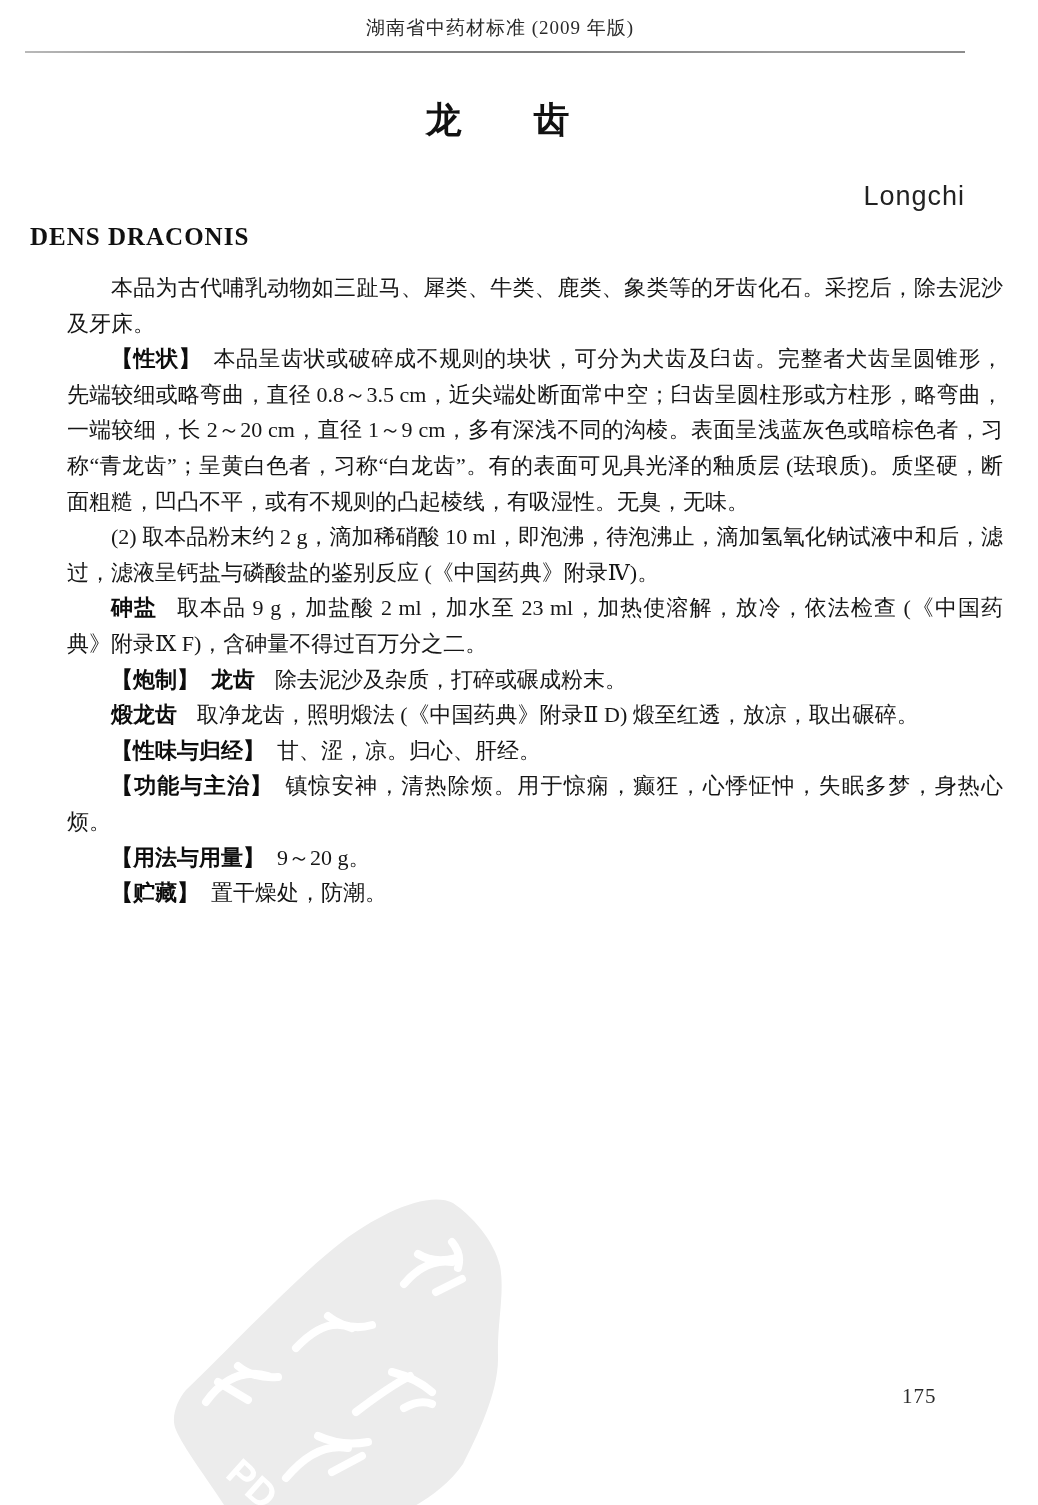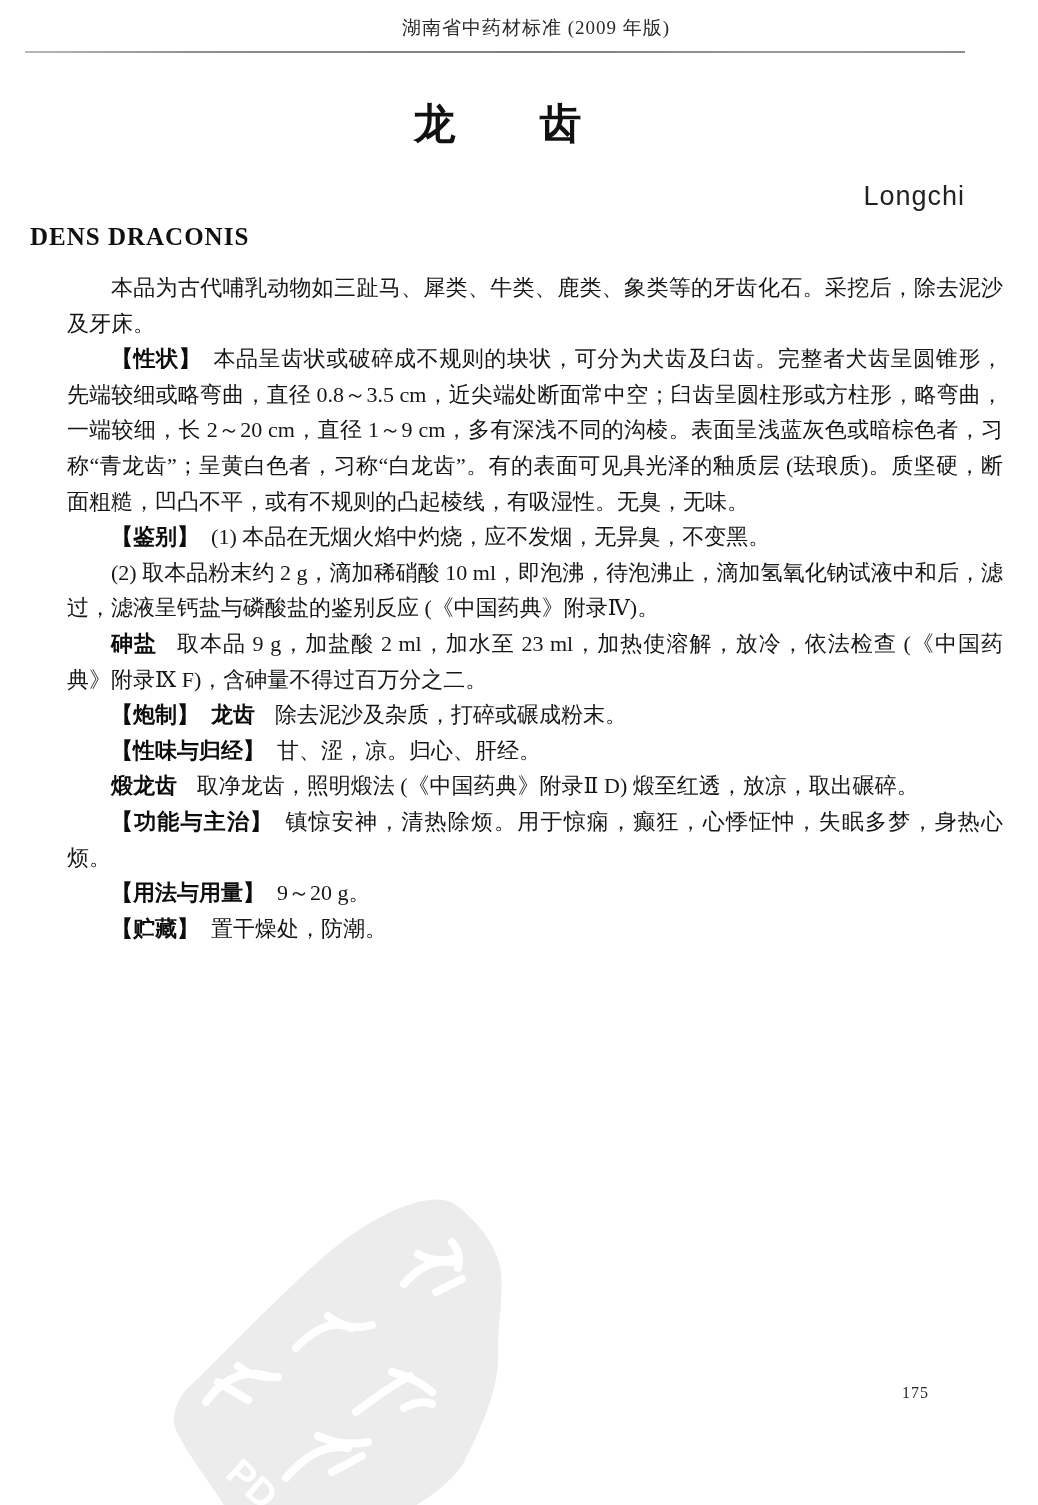--- a/index.html
+++ b/index.html
@@ -8,31 +8,31 @@
     width:1038px;height:1505px;
     margin:0 auto;
     background:#ffffff;
     overflow:hidden;
     font-family:"Liberation Serif","DejaVu Serif",serif;
     color:#161616;
   }
   .running-head{
     position:absolute;top:15px;left:0;width:1000px;
     text-align:center;
-    font-size:19px;letter-spacing:1px;color:#2a2a2a;padding-left:36px;
+    font-size:19px;letter-spacing:1px;color:#2a2a2a;
   }
   .head-rule{
     position:absolute;top:51px;left:25px;width:940px;height:2px;
     background:linear-gradient(90deg,#b9b9b9 0%,#8f8f8f 18%,#7e7e7e 55%,#9a9a9a 80%,#8c8c8c 100%);
   }
   .title-cn{
     position:absolute;top:96px;left:30px;width:935px;margin:0;
     text-align:center;
     font-family:"Liberation Sans","DejaVu Sans",sans-serif;
-    font-size:42px;font-weight:bold;color:#111;
+    font-size:36px;font-weight:bold;color:#111;
   }
   .title-pinyin{
     position:absolute;top:181px;left:30px;width:935px;
     text-align:right;
     font-family:"Liberation Sans","DejaVu Sans",sans-serif;
     font-size:27px;letter-spacing:1px;color:#222;
   }
   .title-latin{
     position:absolute;top:223px;left:30px;width:935px;
     text-align:left;
@@ -47,21 +47,21 @@
   }
   .body-text p{margin:0;text-indent:2em;}
   .sec,.sub{
     font-family:Liberation Sans, sans-serif;
     font-weight:bold;color:#0d0d0d;
   }
   .sec{margin-right:.55em;}
   .sub{margin-right:.9em;}
   .page-number{
     position:absolute;top:1384px;left:902px;
-    font-size:16px;letter-spacing:1px;color:#2a2a2a;
+    font-size:21px;letter-spacing:1px;color:#2a2a2a;
   }
   .watermark{
     position:absolute;top:1196px;left:166px;width:345px;height:312px;
     z-index:1;pointer-events:none;
   }
 </style>
 </head>
 <body>
 
 <div class="page">
@@ -71,32 +71,31 @@
 
   <h1 class="title-cn">龙　　齿</h1>
   <div class="title-pinyin">Longchi</div>
   <div class="title-latin">DENS DRACONIS</div>
 
   <div class="body-text">
     <p><span>本品为古代哺乳动物如三趾马、犀类、牛类、鹿类、象类等的牙齿化石。采挖后，除去泥沙及牙床。</span></p>
 
     <p><span class="sec">【性状】</span><span>本品呈齿状或破碎成不规则的块状，可分为犬齿及臼齿。完整者犬齿呈圆锥形，先端较细或略弯曲，直径 0.8～3.5 cm，近尖端处断面常中空；臼齿呈圆柱形或方柱形，略弯曲，一端较细，长 2～20 cm，直径 1～9 cm，多有深浅不同的沟棱。表面呈浅蓝灰色或暗棕色者，习称“青龙齿”；呈黄白色者，习称“白龙齿”。有的表面可见具光泽的釉质层 (珐琅质)。质坚硬，断面粗糙，凹凸不平，或有不规则的凸起棱线，有吸湿性。无臭，无味。</span></p>
 
-    <p><span class="sec">【鉴别】</span><span>(1) 本品在无烟火焰中灼烧，应不发烟，无异臭，不变黑。</span></p>
 
     <p><span>(2) 取本品粉末约 2 g，滴加稀硝酸 10 ml，即泡沸，待泡沸止，滴加氢氧化钠试液中和后，滤过，滤液呈钙盐与磷酸盐的鉴别反应 (《中国药典》附录Ⅳ)。</span></p>
 
 
     <p><span class="sub">砷盐</span><span>取本品 9 g，加盐酸 2 ml，加水至 23 ml，加热使溶解，放冷，依法检查 (《中国药典》附录Ⅸ F)，含砷量不得过百万分之二。</span></p>
 
     <p><span class="sec">【炮制】</span><span class="sub">龙齿</span><span>除去泥沙及杂质，打碎或碾成粉末。</span></p>
 
+    <p><span class="sub">煅龙齿</span><span>取净龙齿，照明煅法 (《中国药典》附录Ⅱ D) 煅至红透，放凉，取出碾碎。</span></p>
+
     <p><span class="sec">【性味与归经】</span><span>甘、涩，凉。归心、肝经。</span></p>
-
-    <p><span class="sub">煅龙齿</span><span>取净龙齿，照明煅法 (《中国药典》附录Ⅱ D) 煅至红透，放凉，取出碾碎。</span></p>
 
     <p><span class="sec">【功能与主治】</span><span>镇惊安神，清热除烦。用于惊痫，癫狂，心悸怔忡，失眠多梦，身热心烦。</span></p>
 
     <p><span class="sec">【用法与用量】</span><span>9～20 g。</span></p>
 
     <p><span class="sec">【贮藏】</span><span>置干燥处，防潮。</span></p>
   </div>
 
   <div class="watermark">
     <svg width="345" height="312" viewBox="0 0 345 312" xmlns="http://www.w3.org/2000/svg">

